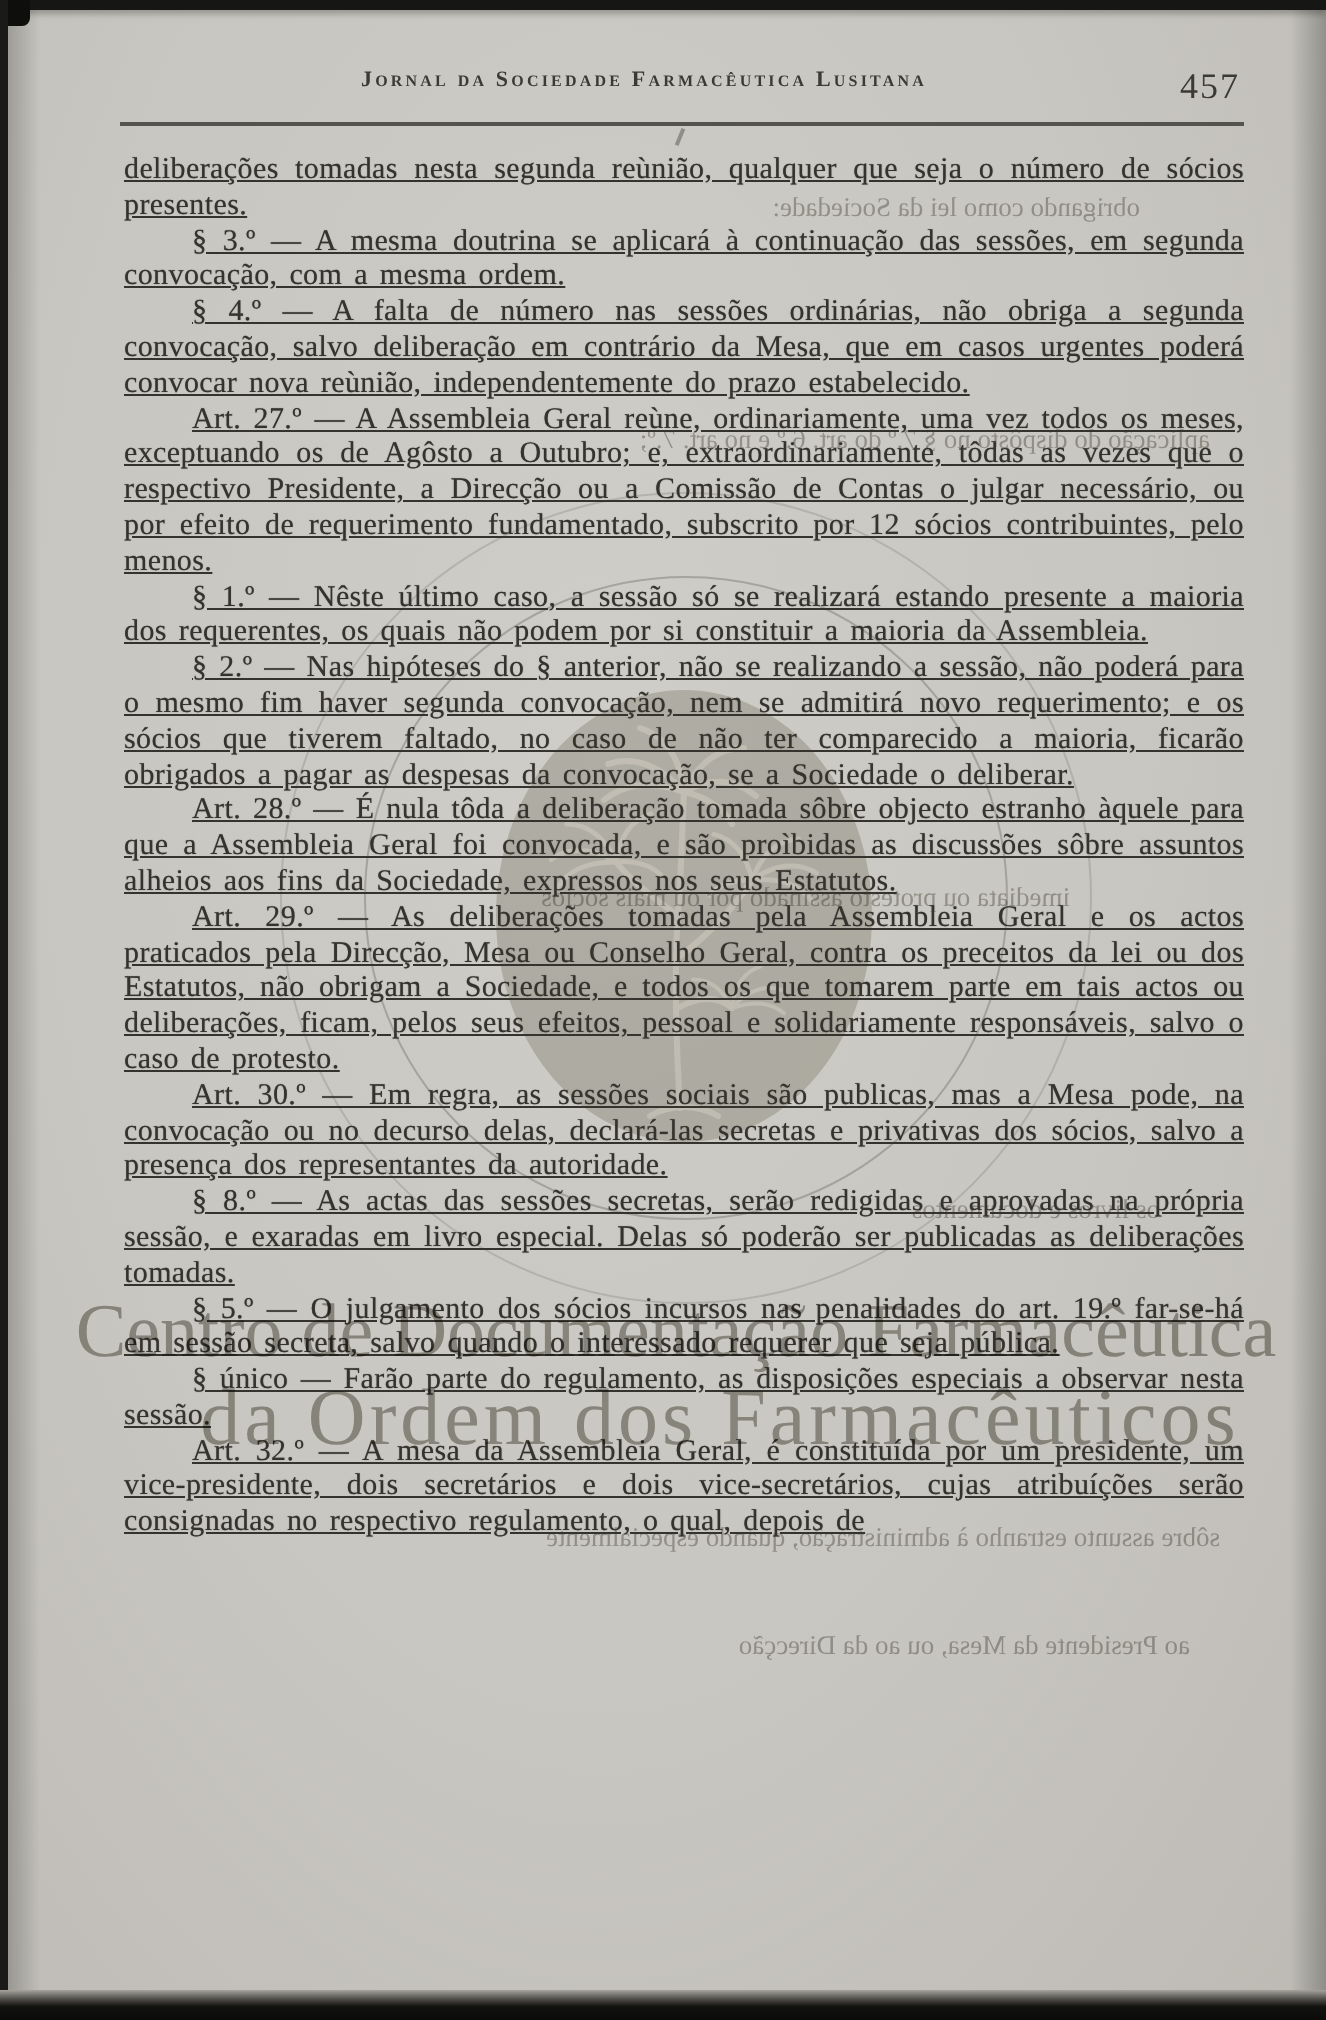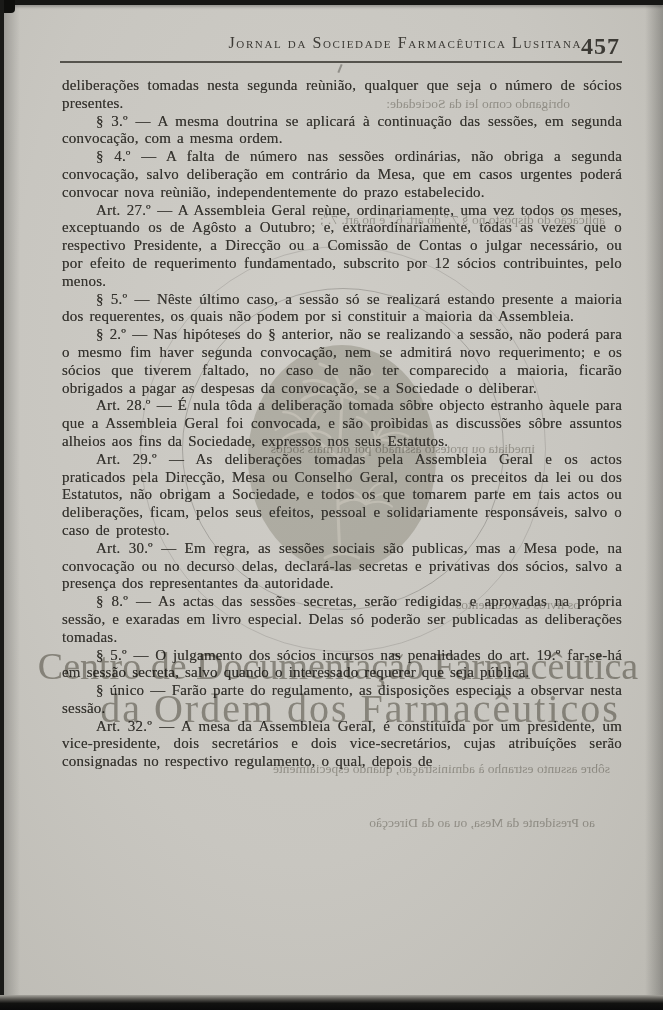--- a/index.html
+++ b/index.html
@@ -15,32 +15,32 @@
   .edge-top-corner{left:0;top:0;width:15px;height:13px;background:#0e0e0c;border-bottom-right-radius:4px;}
   .edge-left{left:0;top:0;bottom:0;width:4px;background:#1a1a18;}
   .edge-left-shade{left:4px;top:0;bottom:0;width:16px;
     background:linear-gradient(to right, rgba(0,0,0,0.20), rgba(0,0,0,0));}
   .edge-bottom{left:0;right:0;bottom:0;height:15px;
     background:linear-gradient(to bottom,#a5a39c 0%,#55534e 28%,#121210 55%,#0a0a0a 100%);}
   .edge-right-shade{right:0;top:0;bottom:0;width:18px;
     background:linear-gradient(to left, rgba(35,35,33,0.30), rgba(0,0,0,0));}
   
   .header{position:absolute;left:62px;top:34px;width:560px;height:22px;}
-  .journal-title{position:absolute;left:0;right:40px;text-align:right;
-    font-variant:small-caps;letter-spacing:1.6px;font-size:16px;font-weight:400;color:#3c3a35;}
-  .page-number{position:absolute;right:2px;top:-1px;font-size:24px;color:#3c3a35;letter-spacing:1px;font-weight:bold;}
+  .journal-title{position:absolute;left:0;right:40px;text-align:center;
+    font-variant:small-caps;letter-spacing:1.6px;font-size:11px;font-weight:700;color:#3c3a35;}
+  .page-number{position:absolute;right:2px;top:-1px;font-size:18px;color:#3c3a35;letter-spacing:1px;}
   .rule{position:absolute;left:60px;top:61px;width:562px;height:2px;background:#55534d;}
   .stray-mark{position:absolute;left:339px;top:64px;width:2px;height:9px;
     background:rgba(95,93,88,0.55);transform:rotate(22deg);}
   
   .body-text{position:absolute;left:62px;top:77px;width:560px;z-index:2;
     font-size:15px;line-height:17.8px;color:#35332e;text-align:justify;
     word-spacing:2px;letter-spacing:0.2px;
     text-shadow:0 0 0.5px rgba(53,51,46,0.65);}
-  .body-text p{margin:0;}
+  .body-text p{margin:0;text-decoration:underline;}
   .body-text p.indent{text-indent:34px;}
   .it{font-style:italic;}
   
   .wm-circle{position:absolute;border-radius:50%;pointer-events:none;z-index:1;}
   .c1{left:182px;top:288px;width:320px;height:320px;border:1px solid rgba(118,116,110,0.45);}
   .c2{left:140px;top:246px;width:404px;height:404px;border:1px solid rgba(118,116,110,0.28);}
   .wm-seal{position:absolute;left:237px;top:336px;z-index:1;mix-blend-mode:multiply;pointer-events:none;}
   .wm-text{position:absolute;z-index:3;color:#aaa8a1;mix-blend-mode:multiply;
     pointer-events:none;white-space:nowrap;}
   .wm-line1{left:22px;top:644px;width:632px;text-align:center;font-size:38px;}
@@ -116,21 +116,21 @@
       <div class="page-number">457</div>
     </header>
     <div class="rule"></div>
     <div class="stray-mark"></div>
 
     <main class="body-text">
         <p><span>deliberações tomadas nesta segunda reùnião, qualquer que seja o número de sócios presentes.</span></p>
         <p class="indent"><span>§ 3.º — A mesma doutrina se aplicará à continuação das sessões, em segunda convocação, com a mesma ordem.</span></p>
         <p class="indent"><span>§ 4.º — A falta de número nas sessões ordinárias, não obriga a segunda convocação, salvo deliberação em contrário da Mesa, que em casos urgentes poderá convocar nova reùnião, independentemente do prazo estabelecido.</span></p>
         <p class="indent"><span>Art. 27.º — A Assembleia Geral reùne, ordinariamente, uma vez todos os meses, exceptuando os de Agôsto a Outubro; e, extraordinariamente, tôdas as vezes que o respectivo Presidente, a Direcção ou a Comissão de Contas o julgar necessário, ou por efeito de requerimento fundamentado, subscrito por 12 sócios contribuintes, pelo menos.</span></p>
-        <p class="indent"><span>§ 5.º — Nêste último caso, a sessão só se realizará estando presente a maioria dos requerentes, os quais não podem por si constituir a maioria da Assembleia.</span></p>
+        <p class="indent"><span>§ 1.º — Nêste último caso, a sessão só se realizará estando presente a maioria dos requerentes, os quais não podem por si constituir a maioria da Assembleia.</span></p>
         <p class="indent"><span>§ 2.º — Nas hipóteses do § anterior, não se realizando a sessão, não poderá para o mesmo fim haver segunda convocação, nem se admitirá novo requerimento; e os sócios que tiverem faltado, no caso de não ter comparecido a maioria, ficarão obrigados a pagar as despesas da convocação, se a Sociedade o deliberar.</span></p>
         <p class="indent"><span>Art. 28.º — É nula tôda a deliberação tomada sôbre objecto estranho àquele para que a Assembleia Geral foi convocada, e são proìbidas as discussões sôbre assuntos alheios aos fins da Sociedade, expressos nos seus Estatutos.</span></p>
         <p class="indent"><span>Art. 29.º — As deliberações tomadas pela Assembleia Geral e os actos praticados pela Direcção, Mesa ou Conselho Geral, contra os preceitos da lei ou dos Estatutos, não obrigam a Sociedade, e todos os que tomarem parte em tais actos ou deliberações, ficam, pelos seus efeitos, pessoal e solidariamente responsáveis, salvo o caso de protesto.</span></p>
         <p class="indent"><span>Art. 30.º — Em regra, as sessões sociais são publicas, mas a Mesa pode, na convocação ou no decurso delas, declará-las secretas e privativas dos sócios, salvo a presença dos representantes da autoridade.</span></p>
         <p class="indent"><span>§ 8.º — As actas das sessões secretas, serão redigidas e aprovadas na própria sessão, e exaradas em livro especial. Delas só poderão ser publicadas as deliberações tomadas.</span></p>
         <p class="indent"><span>§ 5.º — O julgamento dos sócios incursos nas penalidades do art. 19.º far-se-há em sessão secreta, salvo quando o interessado requerer que seja pública.</span></p>
         <p class="indent"><span>§ único — Farão parte do regulamento, as disposições especiais a observar nesta sessão.</span></p>
         <p class="indent"><span>Art. 32.º — A mesa da Assembleia Geral, é constituída por um presidente, um vice-presidente, dois secretários e dois vice-secretários, cujas atribuíções serão consignadas no respectivo regulamento, o qual, depois de</span></p>
       </main>
 

